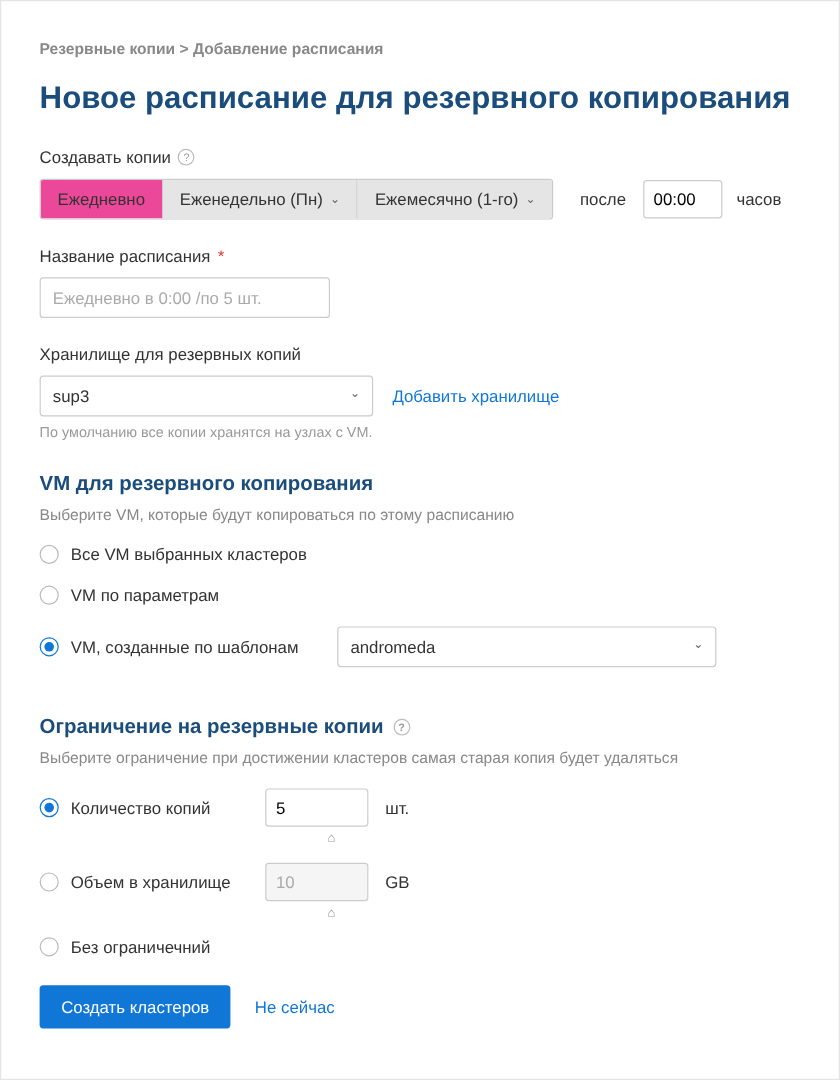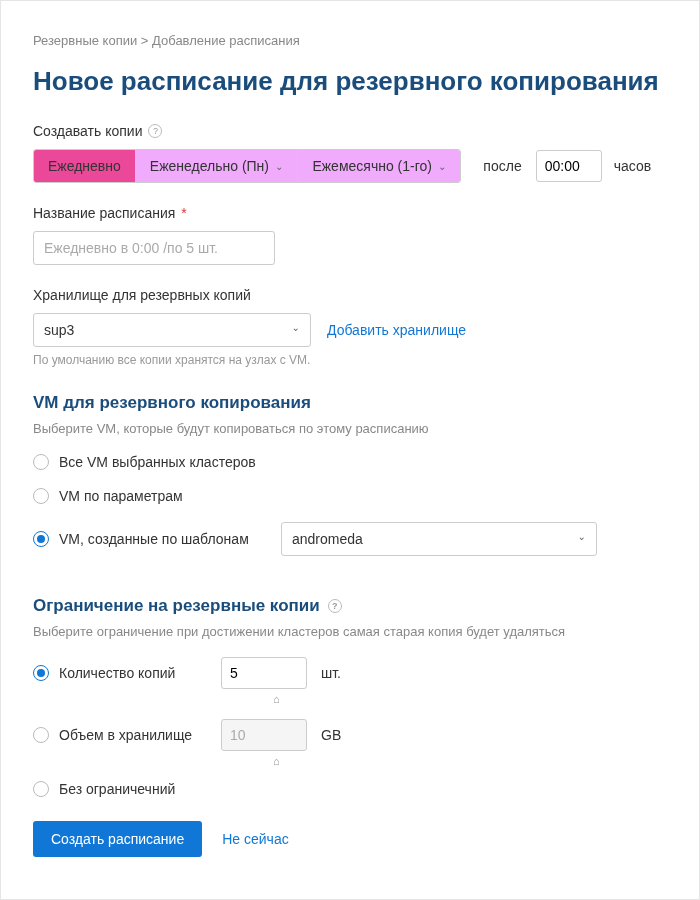--- a/index.html
+++ b/index.html
@@ -1,25 +1,25 @@
 <!DOCTYPE html>
 <html><head>
 <meta charset="utf-8">
 <style>
   * { box-sizing: border-box; margin: 0; padding: 0; }
   body { font-family: -apple-system, BlinkMacSystemFont, "Segoe UI", Arial, sans-serif; font-size: 14px; color: #333; background: #fff; }
   .page { width: 700px; min-height: 900px; border: 1px solid #e5e5e5; padding: 32px 32px 32px 32px; }
   .breadcrumb { font-size: 13px; color: #888; margin-bottom: 18px; }
-  .breadcrumb span { color: #888; }
+  .breadcrumb span { color: #888; font-weight: bold; }
   h1 { font-size: 26px; font-weight: 600; color: #1a4d7c; margin-bottom: 26px; }
   .section-label { font-size: 14px; color: #333; margin-bottom: 10px; display: flex; align-items: center; gap: 6px; }
   .help-icon { display: inline-flex; width: 14px; height: 14px; border: 1px solid #bbb; border-radius: 50%; align-items: center; justify-content: center; font-size: 9px; color: #999; cursor: pointer; }
   .freq-row { display: flex; align-items: center; gap: 0; margin-bottom: 22px; }
   .freq-group { display: flex; border: 1px solid #ccc; border-radius: 3px; overflow: hidden; }
-  .freq-btn { padding: 8px 14px; background: #f0abfc; border: none; border-right: 1px solid #ccc; font-size: 14px; cursor: pointer; display: flex; align-items: center; gap: 6px; color: #333; }
+  .freq-btn { padding: 8px 14px; background: #e5e5e5; border: none; border-right: 1px solid #ccc; font-size: 14px; cursor: pointer; display: flex; align-items: center; gap: 6px; color: #333; }
   .freq-btn:last-child { border-right: none; }
   .freq-btn.active { background: #ec4899; }
   .chev { font-size: 10px; color: #666; }
   .after-label { margin: 0 14px 0 22px; color: #333; }
   .time-input { width: 66px; padding: 7px 8px; border: 1px solid #ccc; border-radius: 3px; font-size: 14px; text-align: left; }
   .hours-label { margin-left: 12px; color: #333; }
   .required { color: #d93838; }
   .text-input { width: 242px; padding: 8px 10px; border: 1px solid #ccc; border-radius: 3px; font-size: 14px; color: #333; margin-bottom: 22px; }
   .text-input::placeholder { color: #aaa; }
   .select-row { display: flex; align-items: center; gap: 16px; margin-bottom: 6px; }
@@ -141,17 +141,17 @@
     <span class="unit">GB</span>
   </div>
   <span class="home-icon">⌂</span>
 
   <div class="limit-row" style="margin-bottom:18px">
     <span class="radio"></span>
     <span class="radio-label">Без ограничечний</span>
   </div>
 
   <div class="actions">
-    <button class="primary-btn">Создать расписание</button>
+    <button class="primary-btn">Создать кластеров</button>
     <a class="link">Не сейчас</a>
   </div>
 
 </div>
 
 </body></html>

